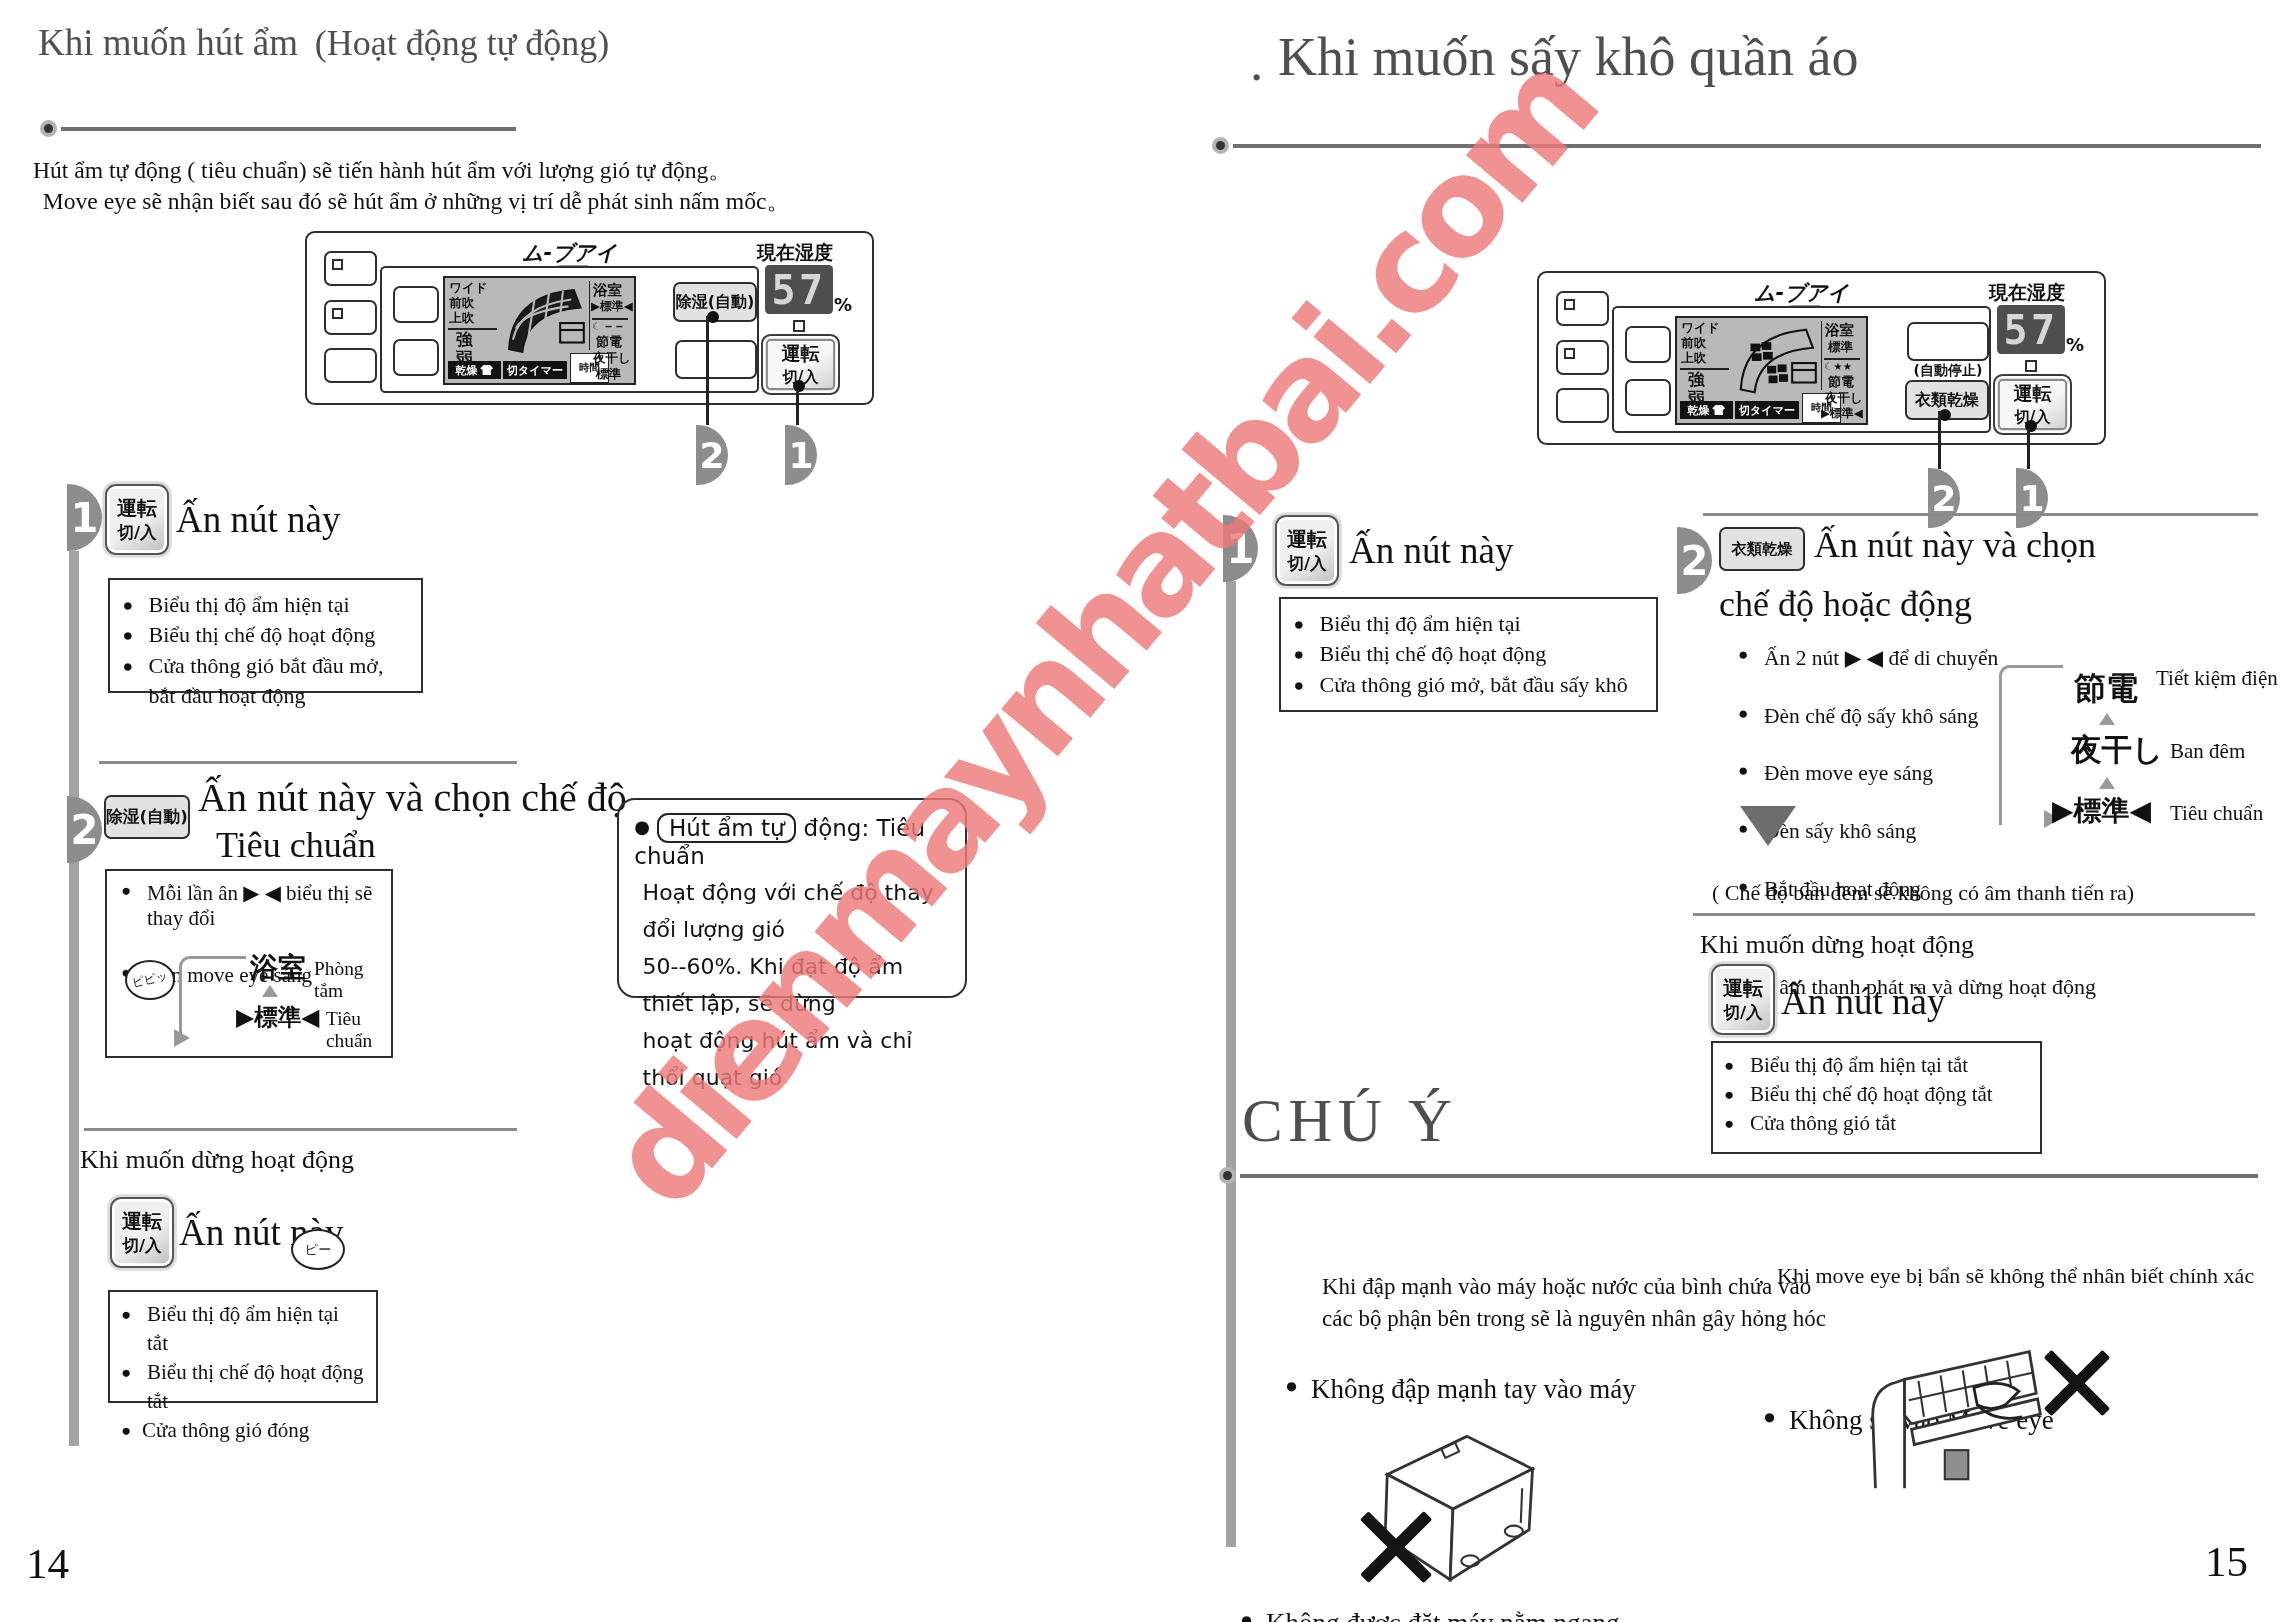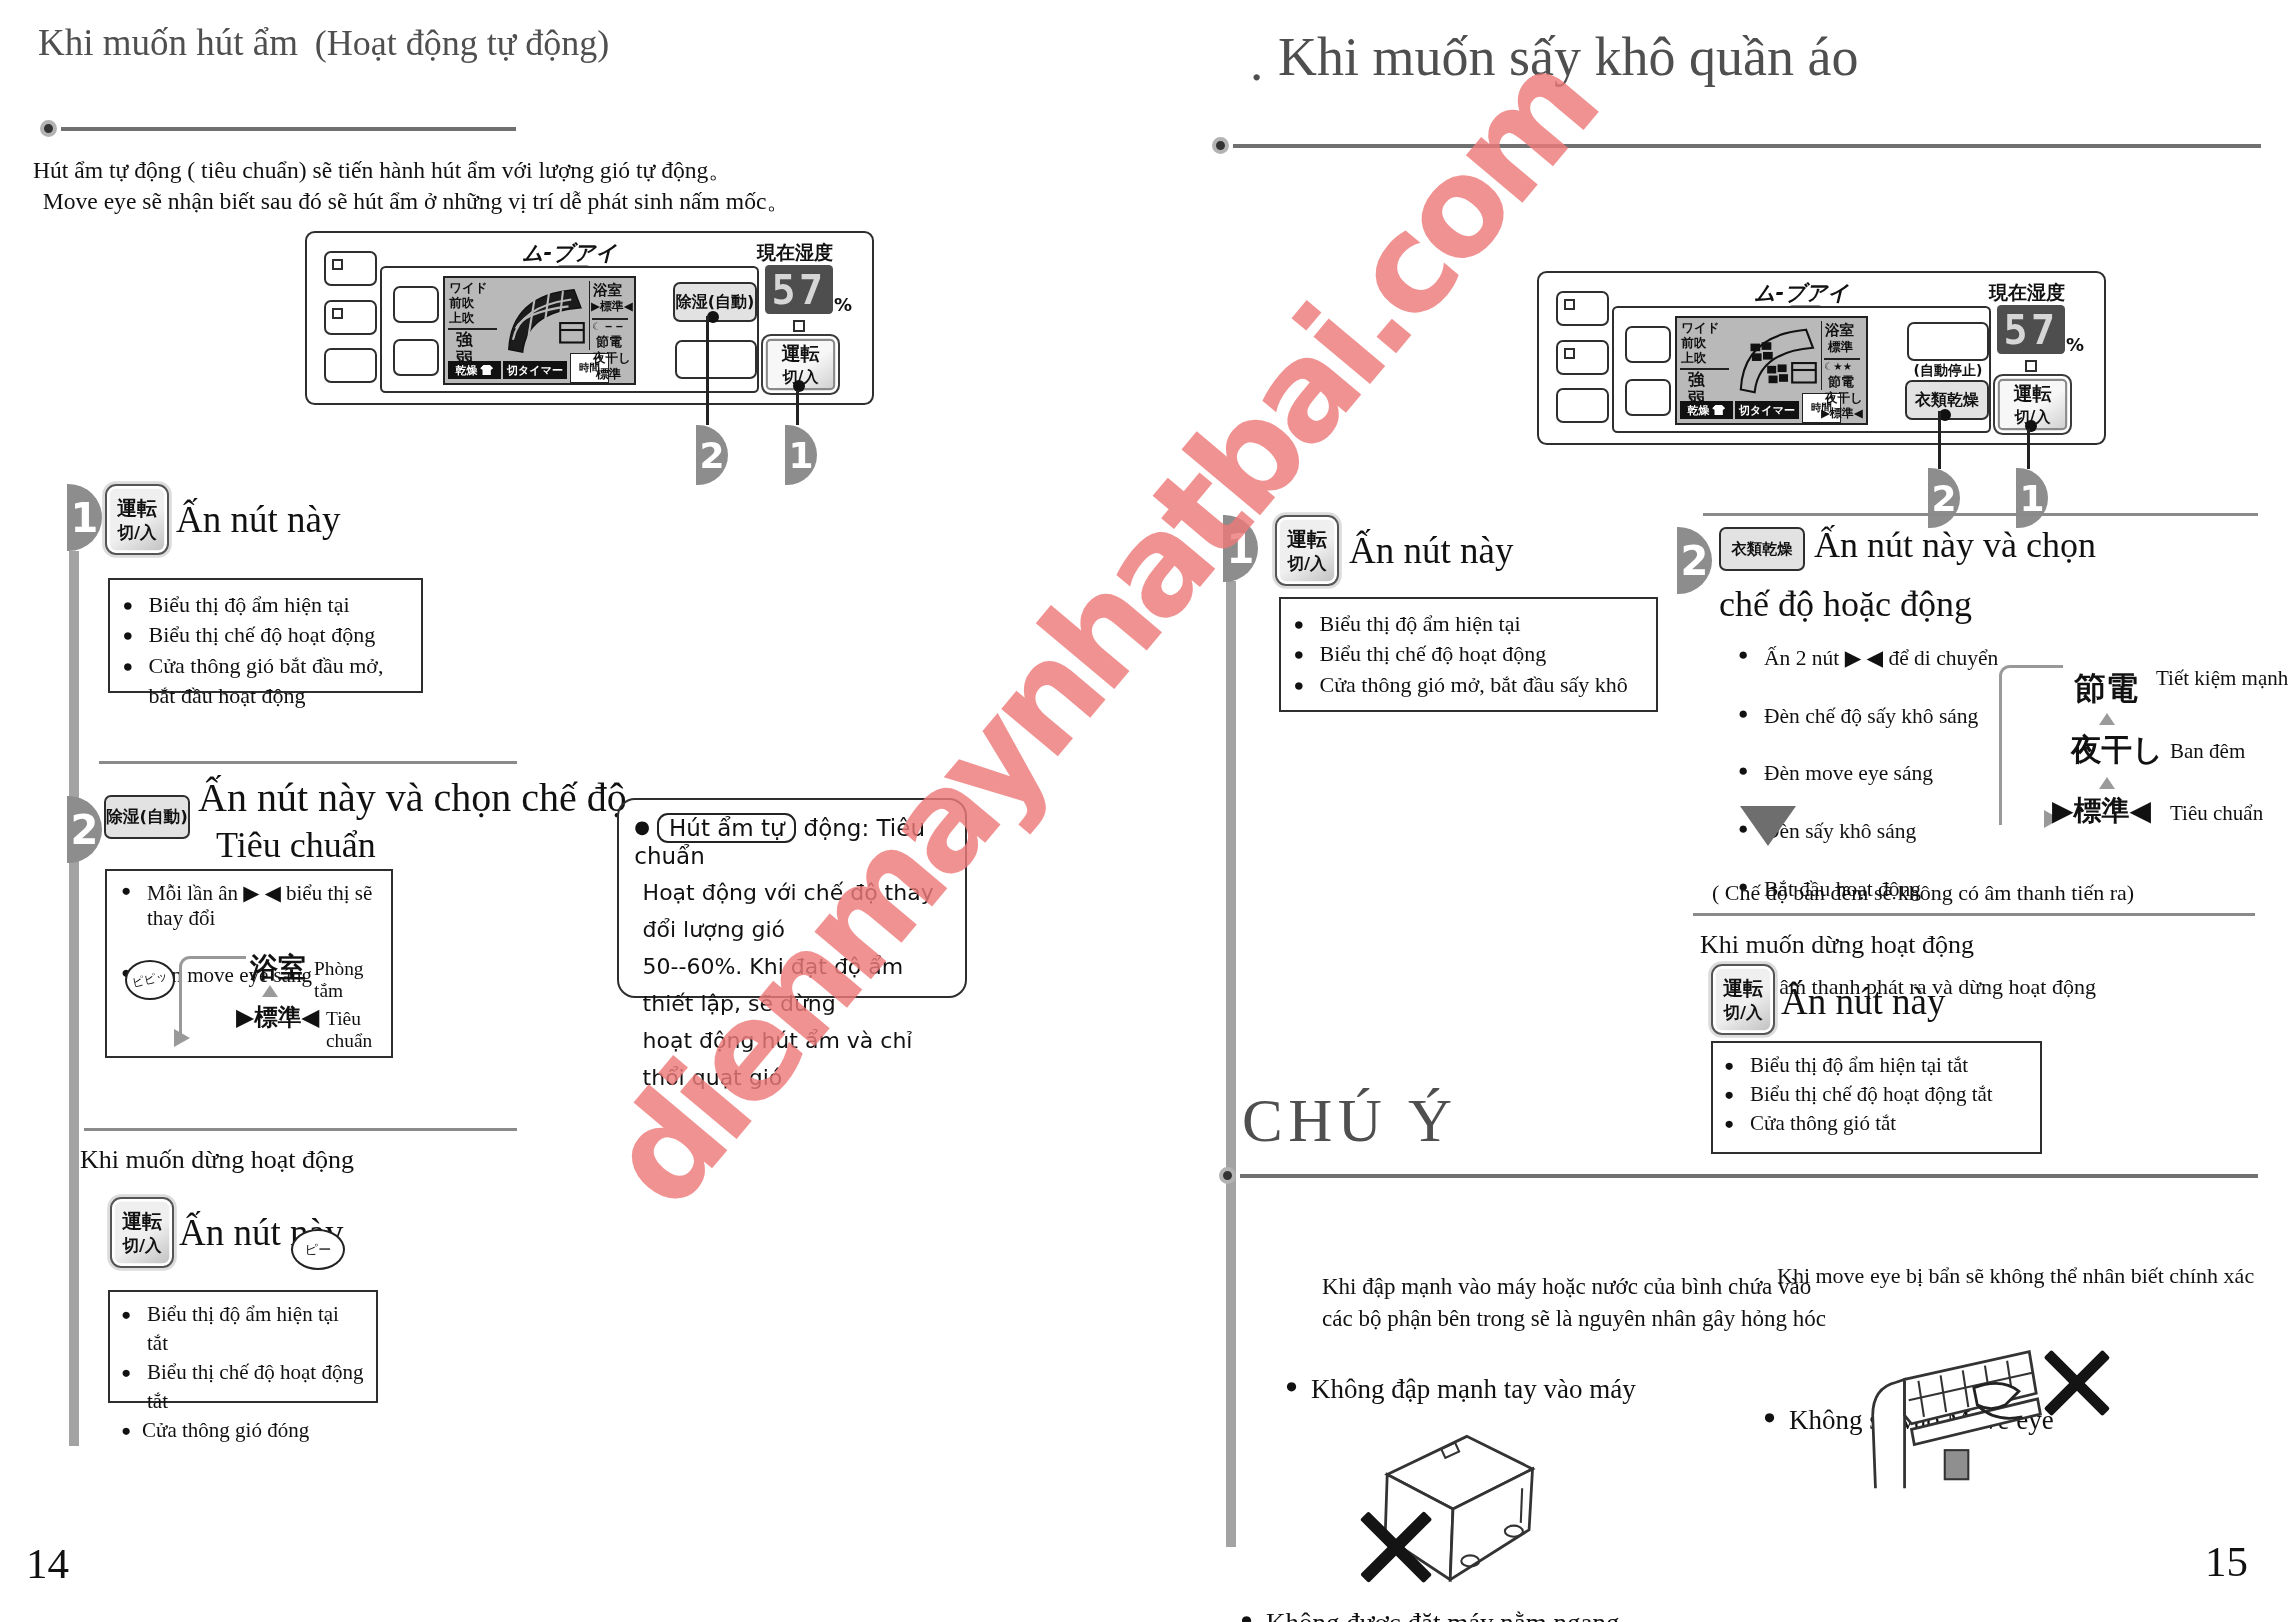--- a/index.html
+++ b/index.html
@@ -323,21 +323,21 @@
   <div class="abs" style="left:1719px;top:583px;font-size:36px;">chế độ hoặc động</div>
   <div class="bul abs" style="left:1738px;top:645px;font-size:21.5px;">Ấn 2 nút    ▶     ◀    để di chuyển</div>
   <div class="bul abs" style="left:1738px;top:678px;font-size:21.5px;">Đèn chế độ sấy khô sáng</div>
   <div class="bul abs" style="left:1738px;top:710px;font-size:21.5px;">Đèn move eye sáng</div>
   <div class="bul abs" style="left:1738px;top:743px;font-size:21.5px;">Đèn sấy khô sáng</div>
   <div class="bul abs" style="left:1738px;top:776px;font-size:21.5px;">Bắt đầu hoạt động</div>
 
   <div class="loop" style="left:1999px;top:665px;width:61px;height:157px;"></div>
   <div class="ahead" style="left:2044px;top:810px;"></div>
   <span class="abs jp" style="left:2074px;top:667px;font-size:32px;">節電</span>
-  <span class="abs serif" style="left:2156px;top:666px;font-size:21px;">Tiết kiệm mạnh</span>
+  <span class="abs serif" style="left:2156px;top:666px;font-size:21px;">Tiết kiệm điện</span>
   <span class="triup" style="left:2099px;top:713px;"></span>
   <span class="abs jp" style="left:2071px;top:730px;font-size:30.5px;">夜干し</span>
   <span class="abs serif" style="left:2170px;top:739px;font-size:21px;">Ban đêm</span>
   <span class="triup" style="left:2099px;top:777px;"></span>
   <span class="abs jp" style="left:2052px;top:792px;font-size:28px;">▶標準◀</span>
   <span class="abs serif" style="left:2170px;top:801px;font-size:21px;">Tiêu chuẩn</span>
 
   <div class="tridown" style="left:1740px;top:806px;"></div>
   <div class="bul abs" style="left:1722px;top:848px;font-size:22px;">Có âm thanh phát ra và dừng hoạt động</div>
   <div class="abs" style="left:1712px;top:880px;font-size:22px;">( Chế độ ban đêm sẽ không có âm thanh tiến ra)</div>

